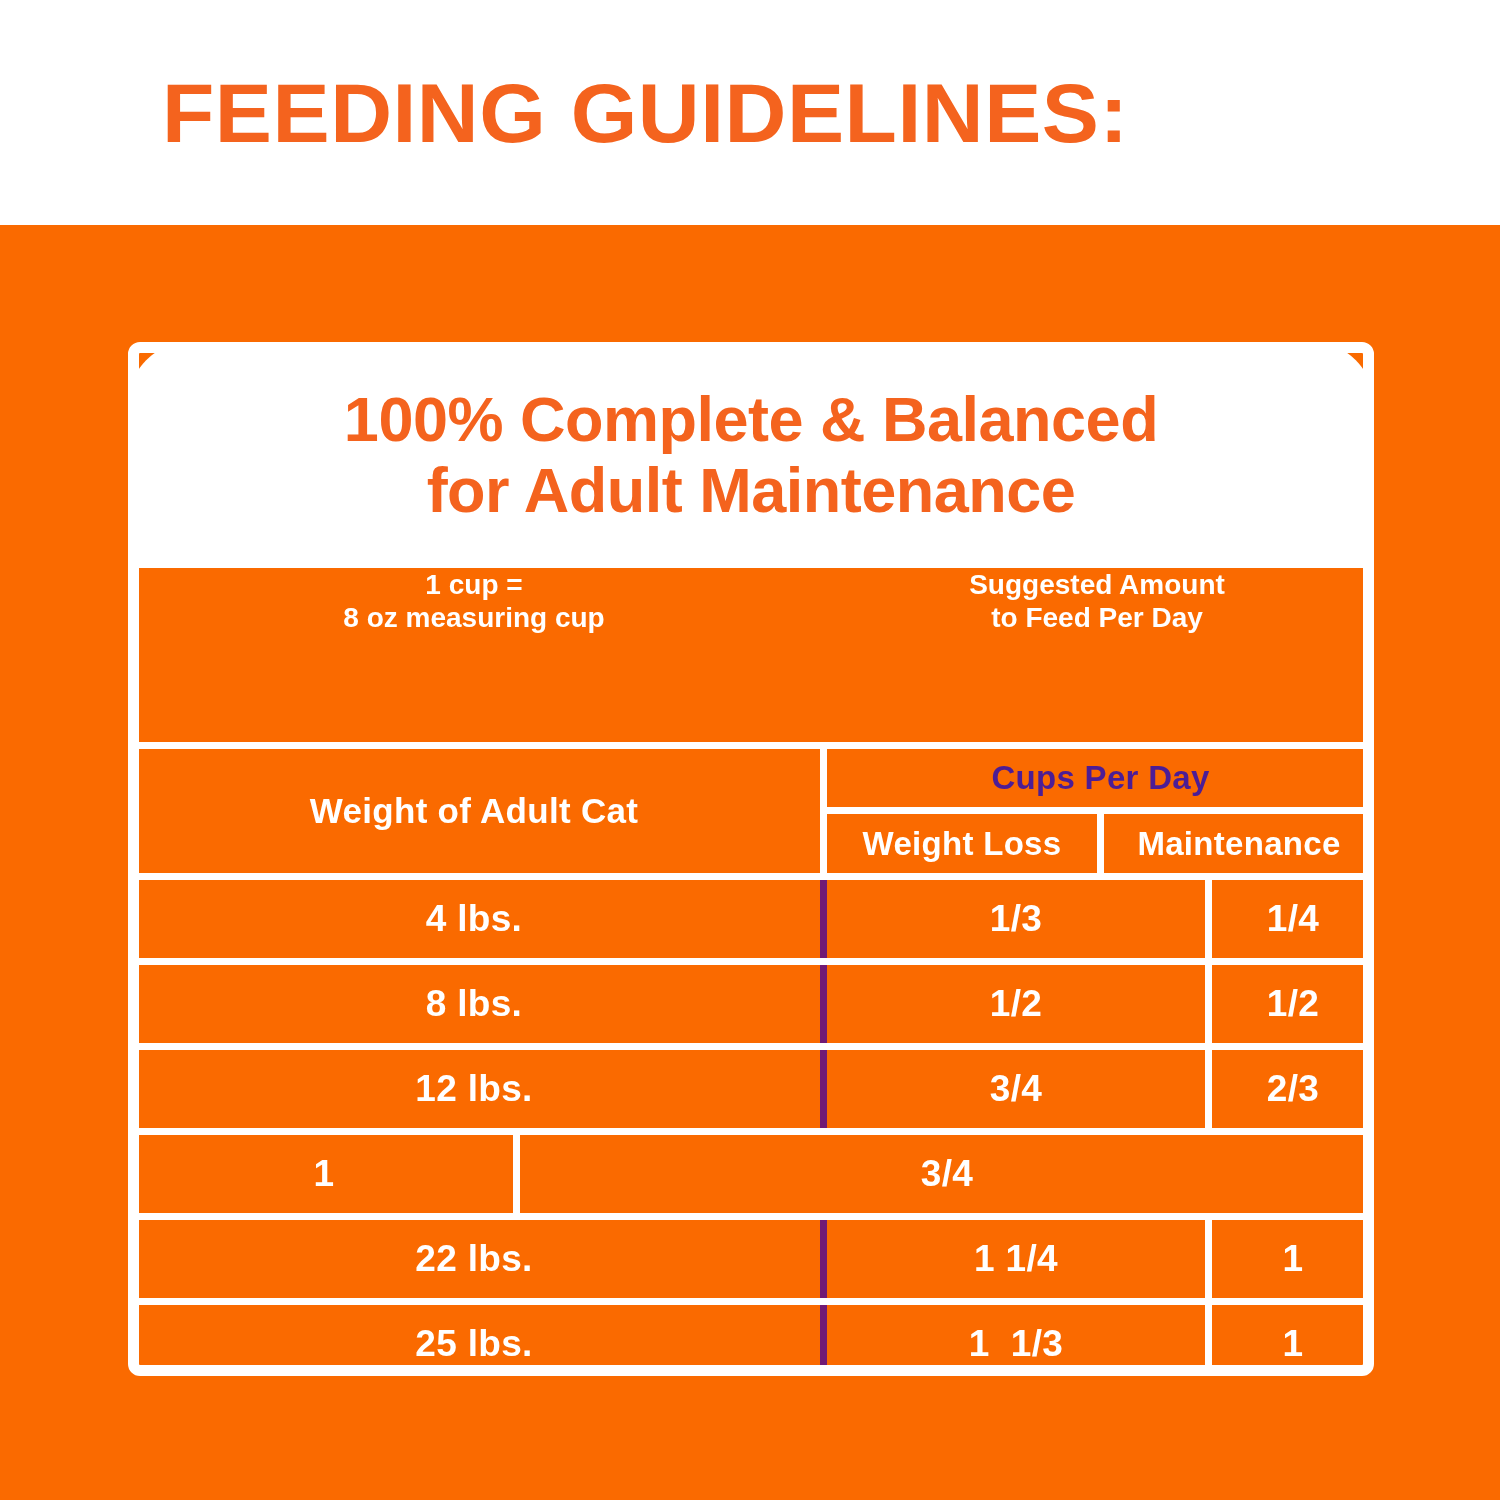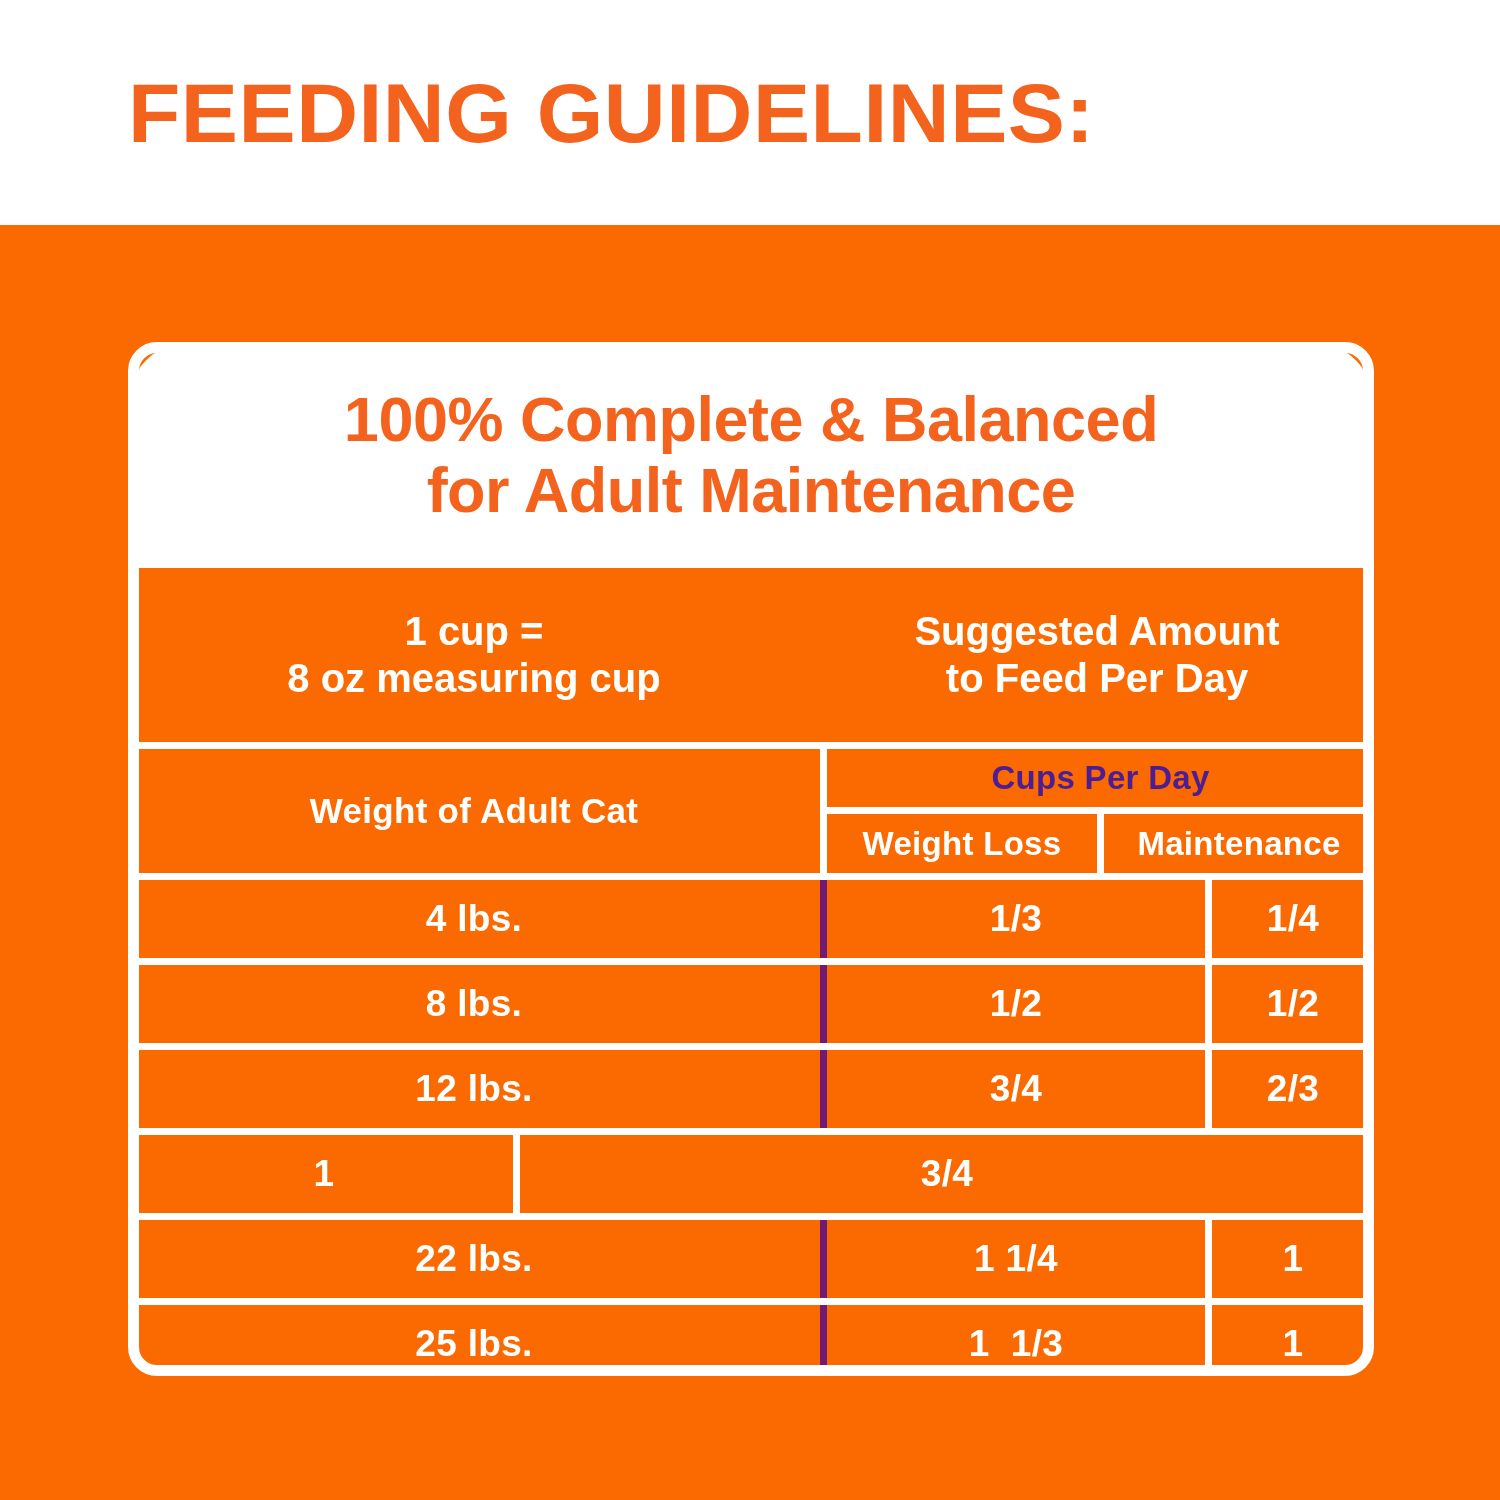--- a/index.html
+++ b/index.html
@@ -25,20 +25,21 @@
   
   .top-band {
     position: absolute;
     left: 0;
     top: 0;
     width: 1500px;
     height: 225px;
     background: #ffffff;
     display: flex;
     align-items: center;
+    padding-left: 34px;
   }
 
   .page-title {
     margin-left: 128px;
     color: #F4631E;
     font-family: "Liberation Sans", sans-serif;
     font-size: 84px;
     font-weight: bold;
     letter-spacing: 0.5px;
     line-height: 1;
@@ -47,21 +48,21 @@
     white-space: nowrap;
   }
 
   
   .card {
     position: absolute;
     left: 128px;
     top: 342px;
     width: 1246px;
     height: 1034px;
-    border-radius: 29px;
+    border-radius: 12px;
     border: 11px solid #ffffff;
     background: #FA6A00;
     overflow: hidden;
   }
 
   
   .card-header {
     position: absolute;
     left: -11px;
     top: -11px;
@@ -105,23 +106,22 @@
 
   
   .row-banner {
     height: 174px;
   }
 
   .banner-cell {
     display: flex;
     flex-direction: column;
     align-items: center;
-    justify-content: center;
-    color: #ffffff;
-    font-size: 40px;
+    color: #ffffff;
+    font-size: 28px;
     font-weight: bold;
     line-height: 1.18;
     text-align: center;
     white-space: nowrap;
   }
 
   .banner-cell.left  { width: 692px; }
   .banner-cell.right { width: 554px; }
 
   

